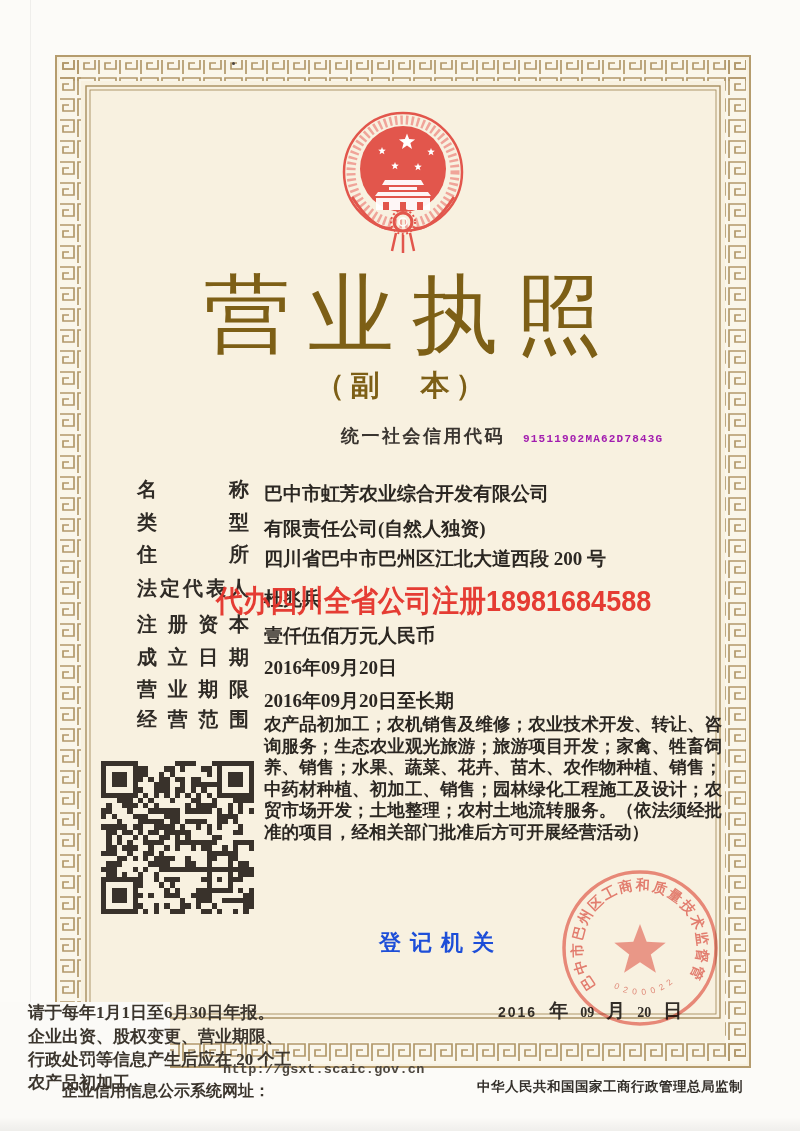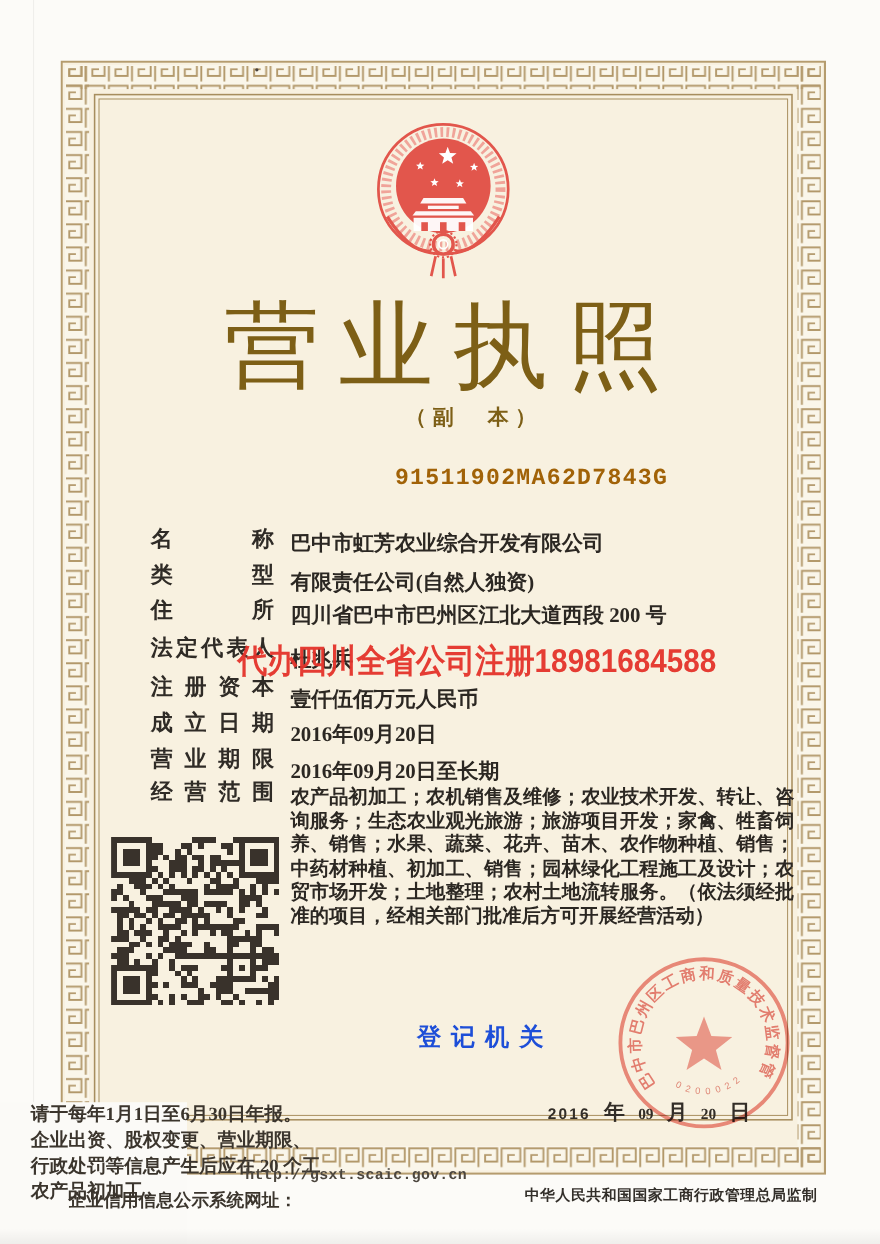--- a/index.html
+++ b/index.html
@@ -14,28 +14,27 @@
   #frame{left:55px;top:55px;}
   
   #emblem{left:336px;top:109px;}
   #title{
     left:55px;top:272px;width:696px;text-align:center;
     font-size:86px;font-weight:normal;letter-spacing:18px;text-indent:18px;
     color:#7d5f16;font-family:"Liberation Serif",serif;line-height:1;
   }
   #subtitle{
     left:55px;top:366px;width:696px;text-align:center;
-    font-size:19px;font-weight:600;letter-spacing:6px;color:#7d5f16;
+    font-size:29px;font-weight:600;letter-spacing:6px;color:#7d5f16;
     font-family:"Liberation Serif",serif;
-    padding-left:28px;
   }
   #codeline{left:341px;top:424px;display:flex;align-items:baseline;}
   #codeline .lbl{font-size:18px;font-weight:700;letter-spacing:2.5px;color:#3a3530;}
-  #codeline .val{font-size:21px;font-weight:600;letter-spacing:1.2px;margin-left:18px;
-    font-family:"Liberation Mono",monospace;color:#a16207;}
+  #codeline .val{font-size:11px;font-weight:600;letter-spacing:1.2px;margin-left:18px;
+    font-family:"Liberation Mono",monospace;color:#a21caf;}
   
   .flabel{
     left:137px;width:112px;font-size:20px;font-weight:600;color:#2f2b26;
     text-align:justify;text-align-last:justify;text-justify:inter-character;
     font-family:"Liberation Serif",serif;
   }
   .fvalue{
     left:264px;width:462px;font-size:19px;font-weight:600;color:#2b2722;
     font-family:"Liberation Serif",serif;
     margin-top:12px;
@@ -111,20 +110,21 @@
   <circle cx="67" cy="113" r="4" fill="none" stroke="#fff" stroke-width="1.5"></circle>
   <path d="M16 88 Q38 122 56 119" fill="none" stroke="#e2564c" stroke-width="3"></path>
   <path d="M118 88 Q96 122 78 119" fill="none" stroke="#e2564c" stroke-width="3"></path>
   <path d="M60 124 L56 142 M67 126 L67 144 M74 124 L78 142" stroke="#e2564c" stroke-width="2.5" fill="none"></path>
 </svg>
 
 <div id="title" class="abs">营业执照</div>
 <div id="subtitle" class="abs">（副　本）</div>
 
 <div id="codeline" class="abs">
+  <span class="lbl">统一社会信用代码</span>
   <span class="val">91511902MA62D7843G</span>
 </div>
 
 <div class="abs flabel" style="top:476px">名称</div>
 <div class="abs fvalue" style="top:469px">巴中市虹芳农业综合开发有限公司</div>
 <div class="abs flabel" style="top:509px">类型</div>
 <div class="abs fvalue" style="top:504px;font-weight:700">有限责任公司(自然人独资)</div>
 <div class="abs flabel" style="top:541px">住所</div>
 <div class="abs fvalue" style="top:534px">四川省巴中市巴州区江北大道西段 200 号</div>
 <div class="abs flabel" style="top:575px">法定代表人</div>

